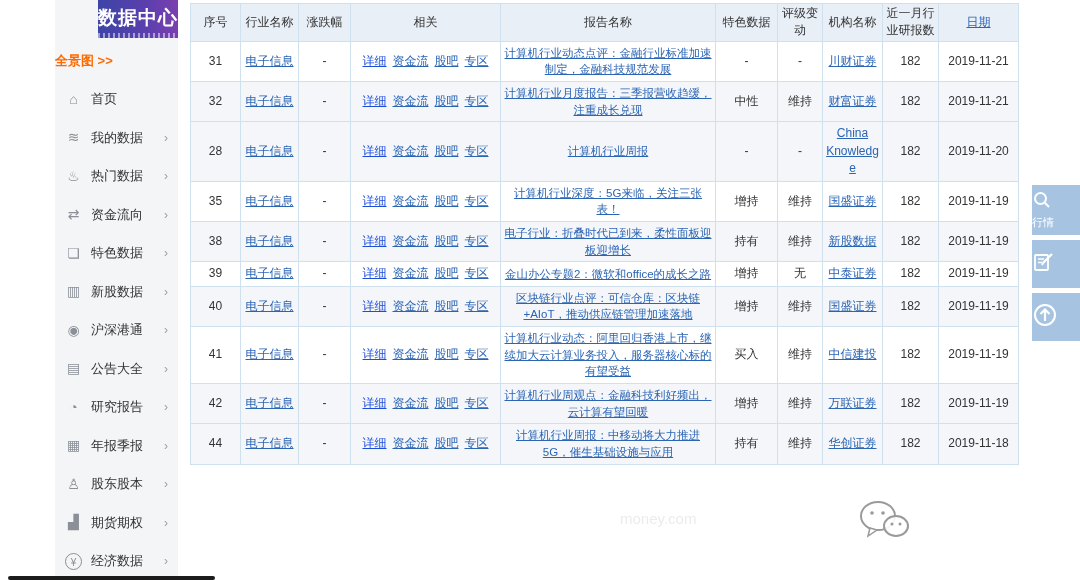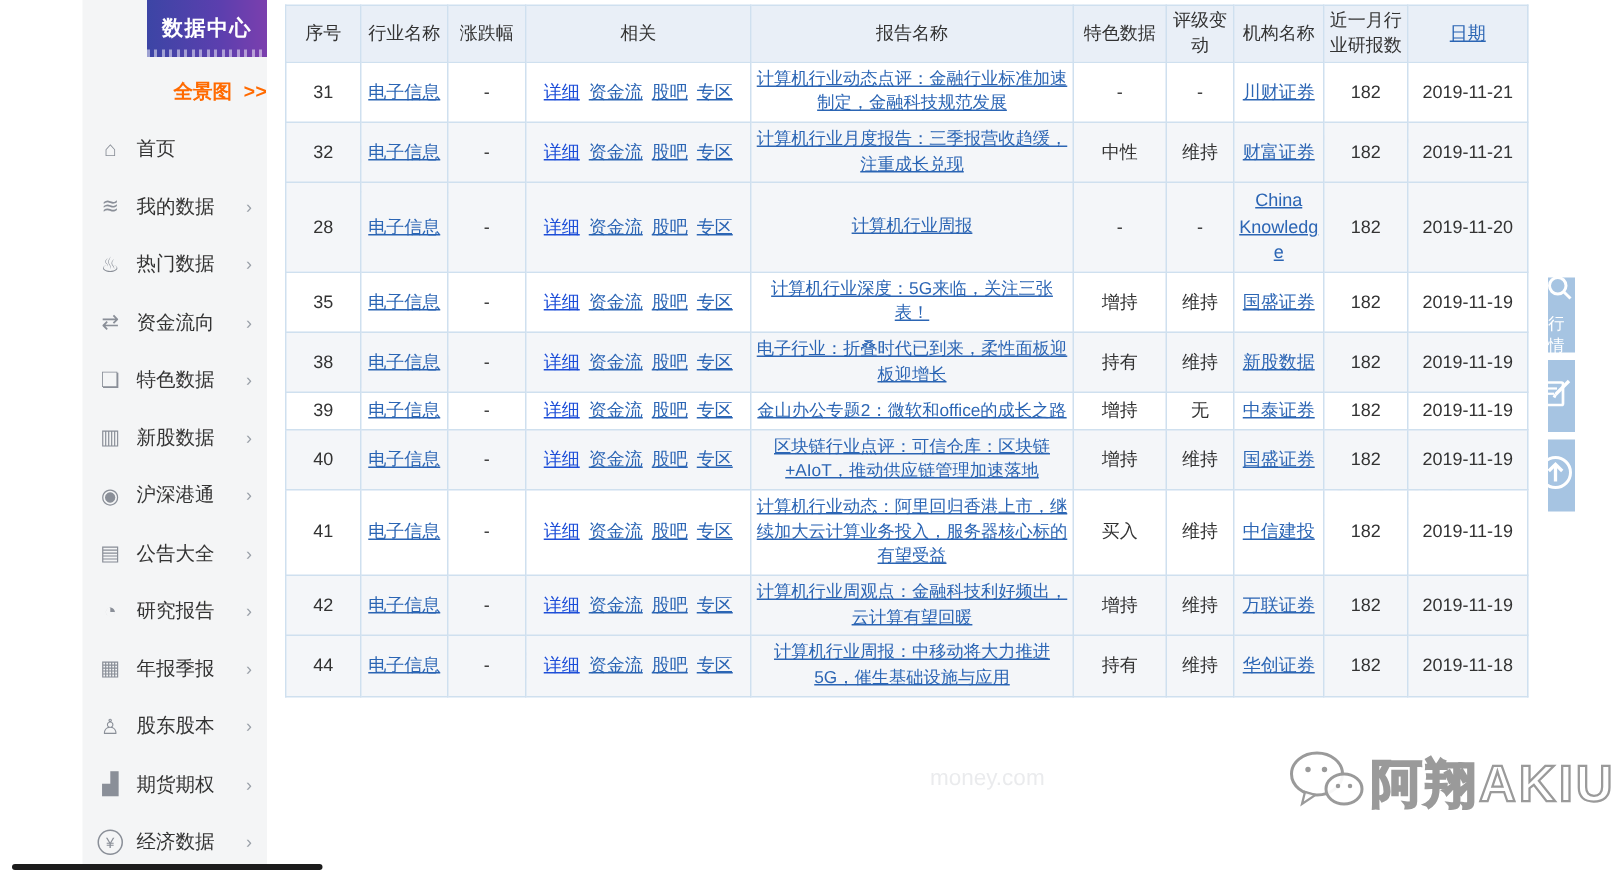--- a/index.html
+++ b/index.html
@@ -3,26 +3,26 @@
 <meta charset="utf-8">
 <style>
   * { margin:0; padding:0; box-sizing:border-box; }
   html,body { width:1080px; height:580px; overflow:hidden; background:#fff;
     font-family:"Liberation Sans","DejaVu Sans",sans-serif; }
   body { position:relative; }
 
   
   .sidebar { position:absolute; left:55px; top:0; width:123px; height:580px; background:#f4f5f6; }
   .sb-header { position:relative; height:38px; line-height:36px; text-align:center; color:#fff;
-    font-size:14px; font-weight:bold; letter-spacing:1px;
+    font-size:19px; font-weight:bold; letter-spacing:1px;
     background:linear-gradient(90deg,#3c45a5,#5b3fae 60%,#7b3fae);margin-left:43px; }
   .sb-header::after { content:""; position:absolute; left:0; right:0; bottom:0; height:5px;
     background:repeating-linear-gradient(90deg,rgba(255,255,255,.5) 0 2px,rgba(255,255,255,0) 2px 5px); }
-  .sb-overview { display:block; text-align:right; color:#ff6a00; font-size:13px; font-weight:bold;
-    padding:14px 0 4px 0; text-decoration:none;font-family:Liberation Mono, monospace; }
+  .sb-overview { display:block; text-align:left; color:#ff6a00; font-size:13px; font-weight:bold;
+    padding:14px 0 4px 0; text-decoration:none; }
   .sb-menu { list-style:none; padding-top:6px; }
   .sb-item { display:flex; align-items:center; height:38.5px; padding-left:10px; cursor:pointer;
     color:#333; font-size:13px; }
   .sb-icon { width:17px; height:17px; line-height:17px; margin-right:9px; color:#8a8f98;
     font-size:14px; text-align:center; flex:0 0 17px; }
   .sb-icon.circled { border:1px solid #8a8f98; border-radius:50%; font-size:10px; }
   .sb-label { flex:1; }
   .sb-arrow { color:#9aa0a8; font-size:12px; margin-right:10px; }
 
   
@@ -36,22 +36,22 @@
   a { cursor:pointer; }
   .blue-link { color:#2b65b4; text-decoration:underline; }
   .red-link { color:#1d4ed8; text-decoration:underline;text-align:center; }
   .rel-links a { margin:0 3px; white-space:nowrap; }
   td.report { font-size:11.5px; }
   td.org { overflow-wrap:anywhere; }
   th.dateh a { color:#2b65b4; text-decoration:underline; }
 
   
   .floaters { position:absolute; left:1032px; top:185px; width:38px; }
-  .fbtn { width:18px; background:#a6c4e2; color:#fff; margin-bottom:5px; display:flex;
-    flex-direction:column; align-items:flex-end; justify-content:center; cursor:pointer; }
+  .fbtn { width:48px; background:#a6c4e2; color:#fff; margin-bottom:5px; display:flex;
+    flex-direction:column; align-items:flex-start; justify-content:center; cursor:pointer; }
   .fbtn.tall { height:50px; }
   .fbtn.sq { height:48px; }
   .fbtn .flabel { font-size:11px; margin-top:1px; }
 
   
   .bg-wm { position:absolute; color:rgba(190,160,160,.22); font-weight:bold; pointer-events:none;
     white-space:nowrap; }
   .bg-wm.gray { color:rgba(170,175,185,.25); font-weight:normal; }
   .akiu { position:absolute; left:858px; top:498px; display:flex; align-items:center;
     pointer-events:none; }
@@ -336,16 +336,15 @@
     <svg width="52" height="44" viewBox="0 0 52 44">
       <ellipse cx="20" cy="18" rx="17" ry="14" fill="rgba(255,255,255,.92)" stroke="#9a9a9a" stroke-width="2"></ellipse>
       <ellipse cx="38" cy="28" rx="12" ry="10" fill="rgba(255,255,255,.92)" stroke="#9a9a9a" stroke-width="2"></ellipse>
       <polygon points="12,30 10,38 19,32" fill="rgba(255,255,255,.92)" stroke="#9a9a9a" stroke-width="1.5"></polygon>
       <circle cx="14" cy="15" r="1.8" fill="#9a9a9a"></circle>
         <circle cx="25" cy="15" r="1.8" fill="#9a9a9a"></circle>
       <circle cx="34" cy="26" r="1.5" fill="#9a9a9a"></circle>
         <circle cx="42" cy="26" r="1.5" fill="#9a9a9a"></circle>
     </svg>
   </span>
-  <span class="akiu-text">阿翔AKIU</span>
 </div>
 
 <div class="scrollbar"></div>
 
 </body></html>

